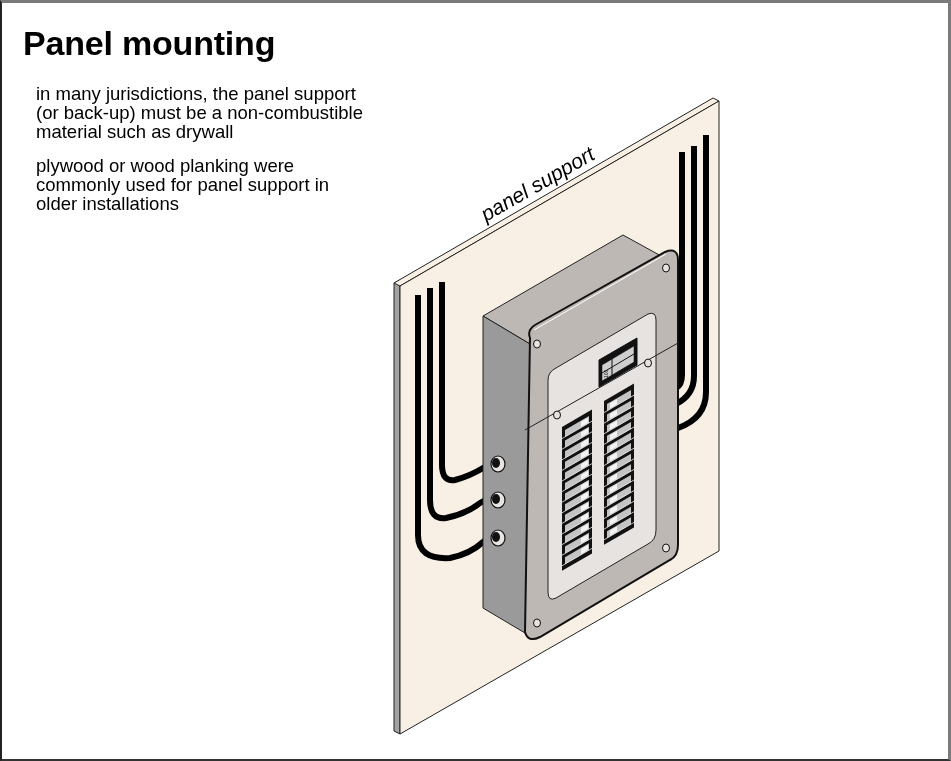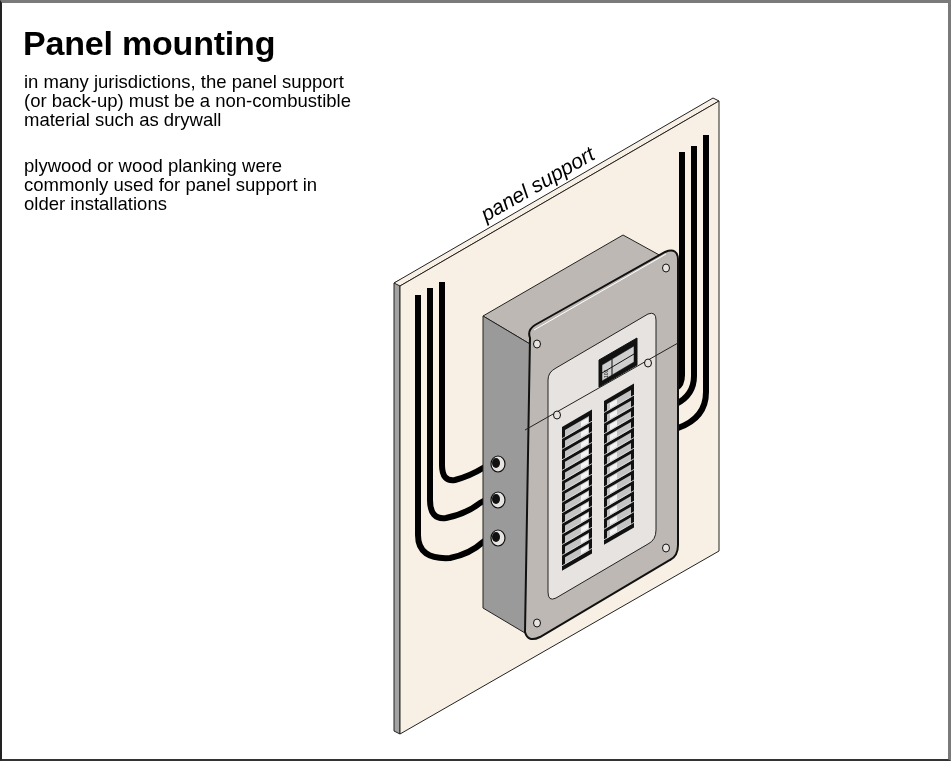--- a/index.html
+++ b/index.html
@@ -8,26 +8,26 @@
       position: absolute; left: 0; top: 0; width: 951px; height: 761px; box-sizing: border-box;
       border-top: 3px solid #7a7a7a; border-right: 3px solid #7a7a7a;
       border-left: 2px solid #222; border-bottom: 2px solid #333;
     }
     .title {
       position: absolute; left: 23px; top: 24px; margin: 0;
       font-family: "Liberation Sans", sans-serif; font-weight: bold; font-size: 34px; color: #000;
       letter-spacing: -0.2px;
     }
     .para {
-      position: absolute; left: 24px; margin: 0;
+      position: absolute; left: 24px; margin: 12px;
       font-family: "Liberation Sans", sans-serif; font-size: 18.5px; line-height: 19px; color: #000;
       white-space: pre-line;
     }
     .p1 { top: 72px; }
-    .p2 { top: 156px; }
+    .p2 { top: 144px; }
     svg.scene { position: absolute; left: 0; top: 0; }
   </style>
 </head>
 <body>
 
 <div class="frame"></div>
 
 <h1 class="title">Panel mounting</h1>
 <p class="para p1">in many jurisdictions, the panel support
 (or back-up) must be a non-combustible

